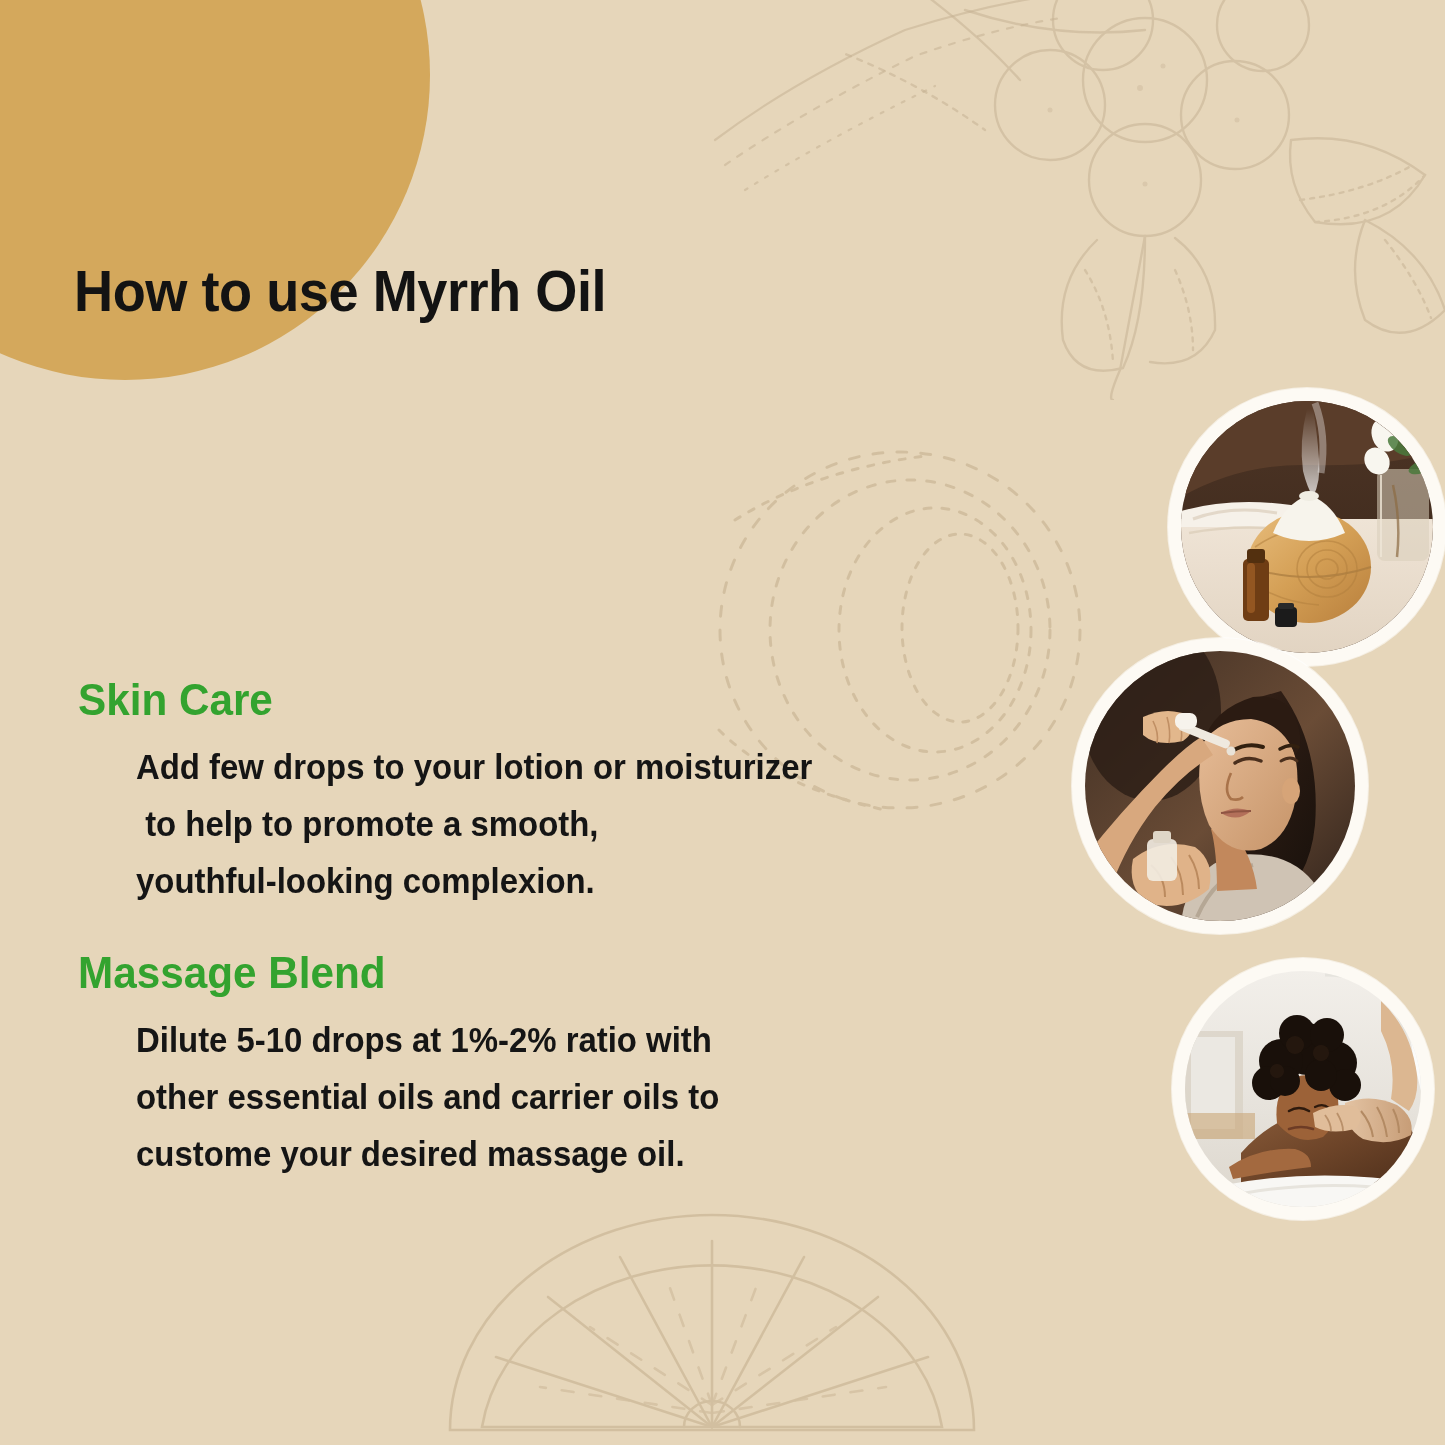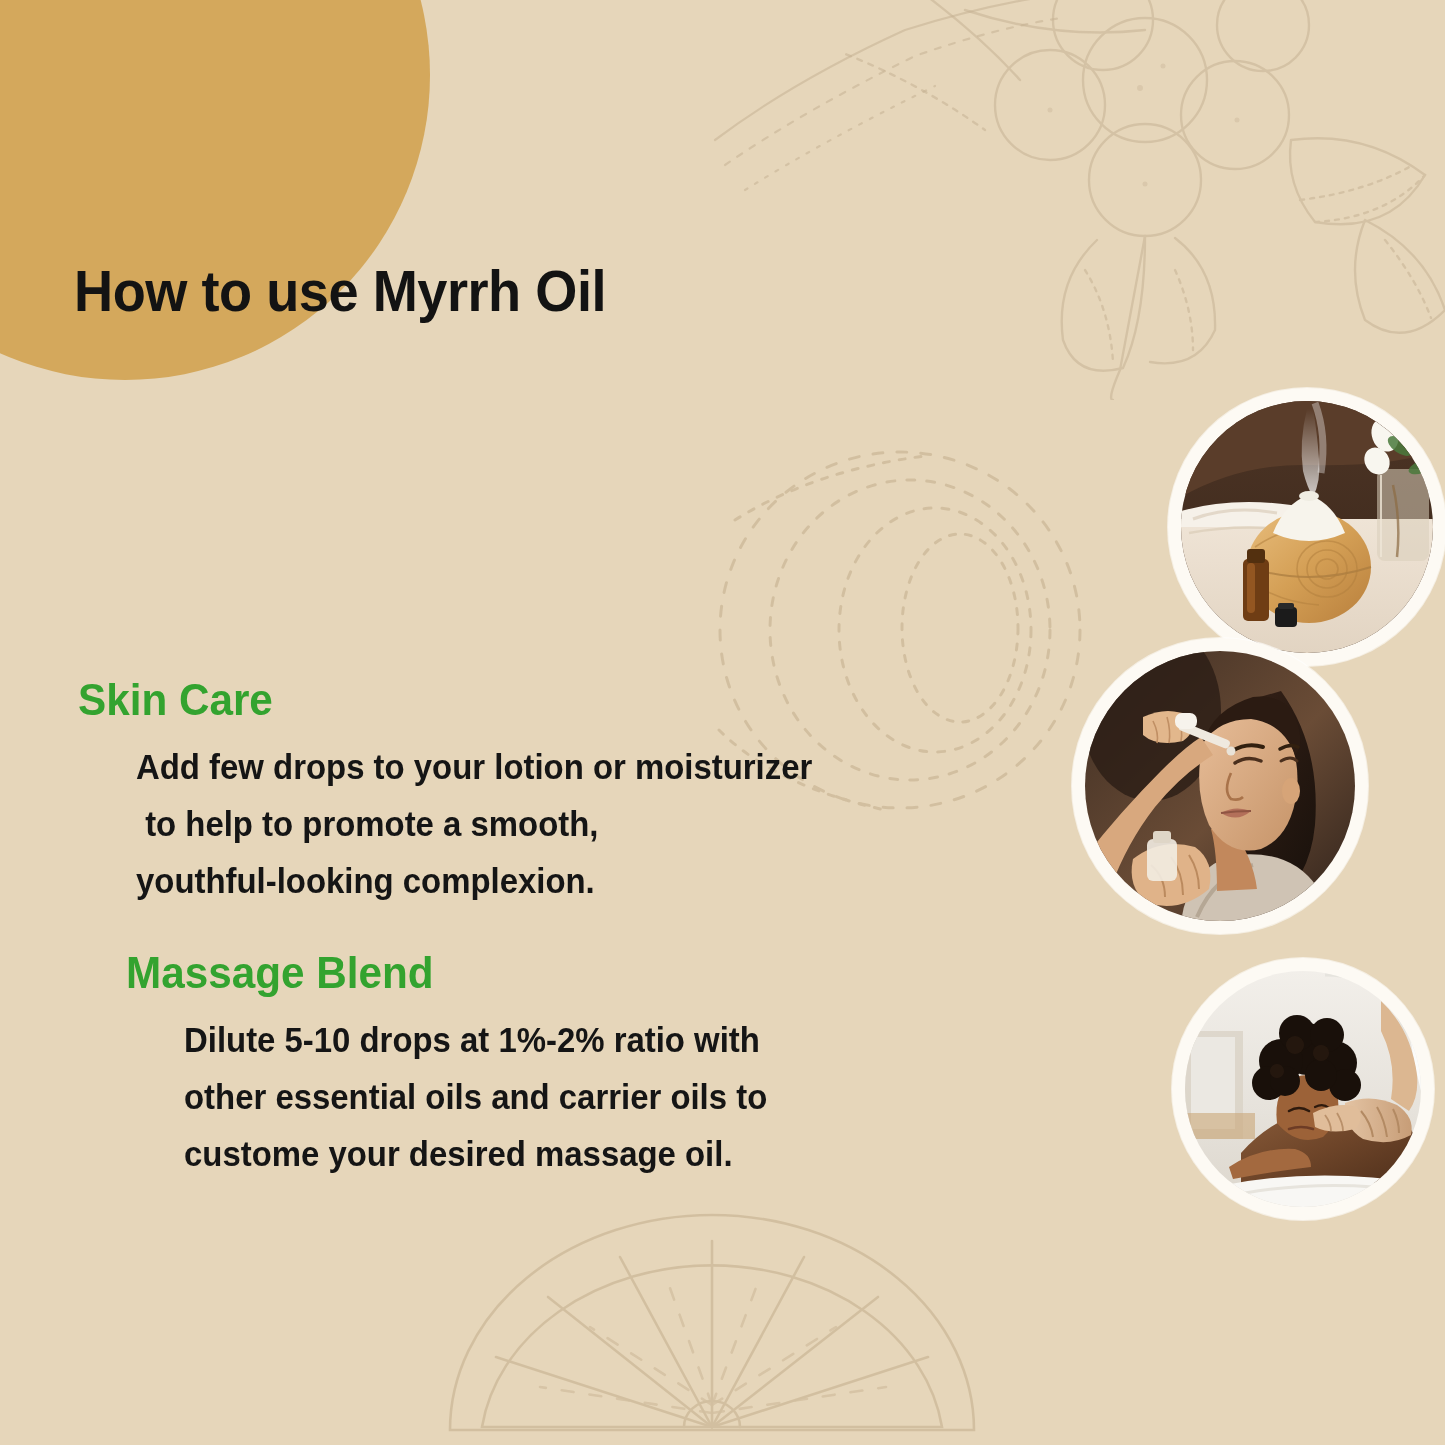--- a/index.html
+++ b/index.html
@@ -52,21 +52,21 @@
     color:#131313;
     letter-spacing:-.5px;
     font-family:"Liberation Sans", sans-serif;
     transform:scaleX(.95);
     transform-origin:left center;
   }
 
   .section{ position:absolute; left:0; width:1100px; }
   #sec-0{ top:415px; }
   #sec-1{ top:645px;margin-top:32px; }
-  #sec-2{ top:950px;padding-left:48px; }
+  #sec-2{ top:950px; }
 
   .section-heading{
     font-size:44px;
     font-weight:bold;
     color:#33a32f;
     margin-left:78px;
     line-height:1.05;
     transform:scaleX(.96);
     transform-origin:left center;
   }

